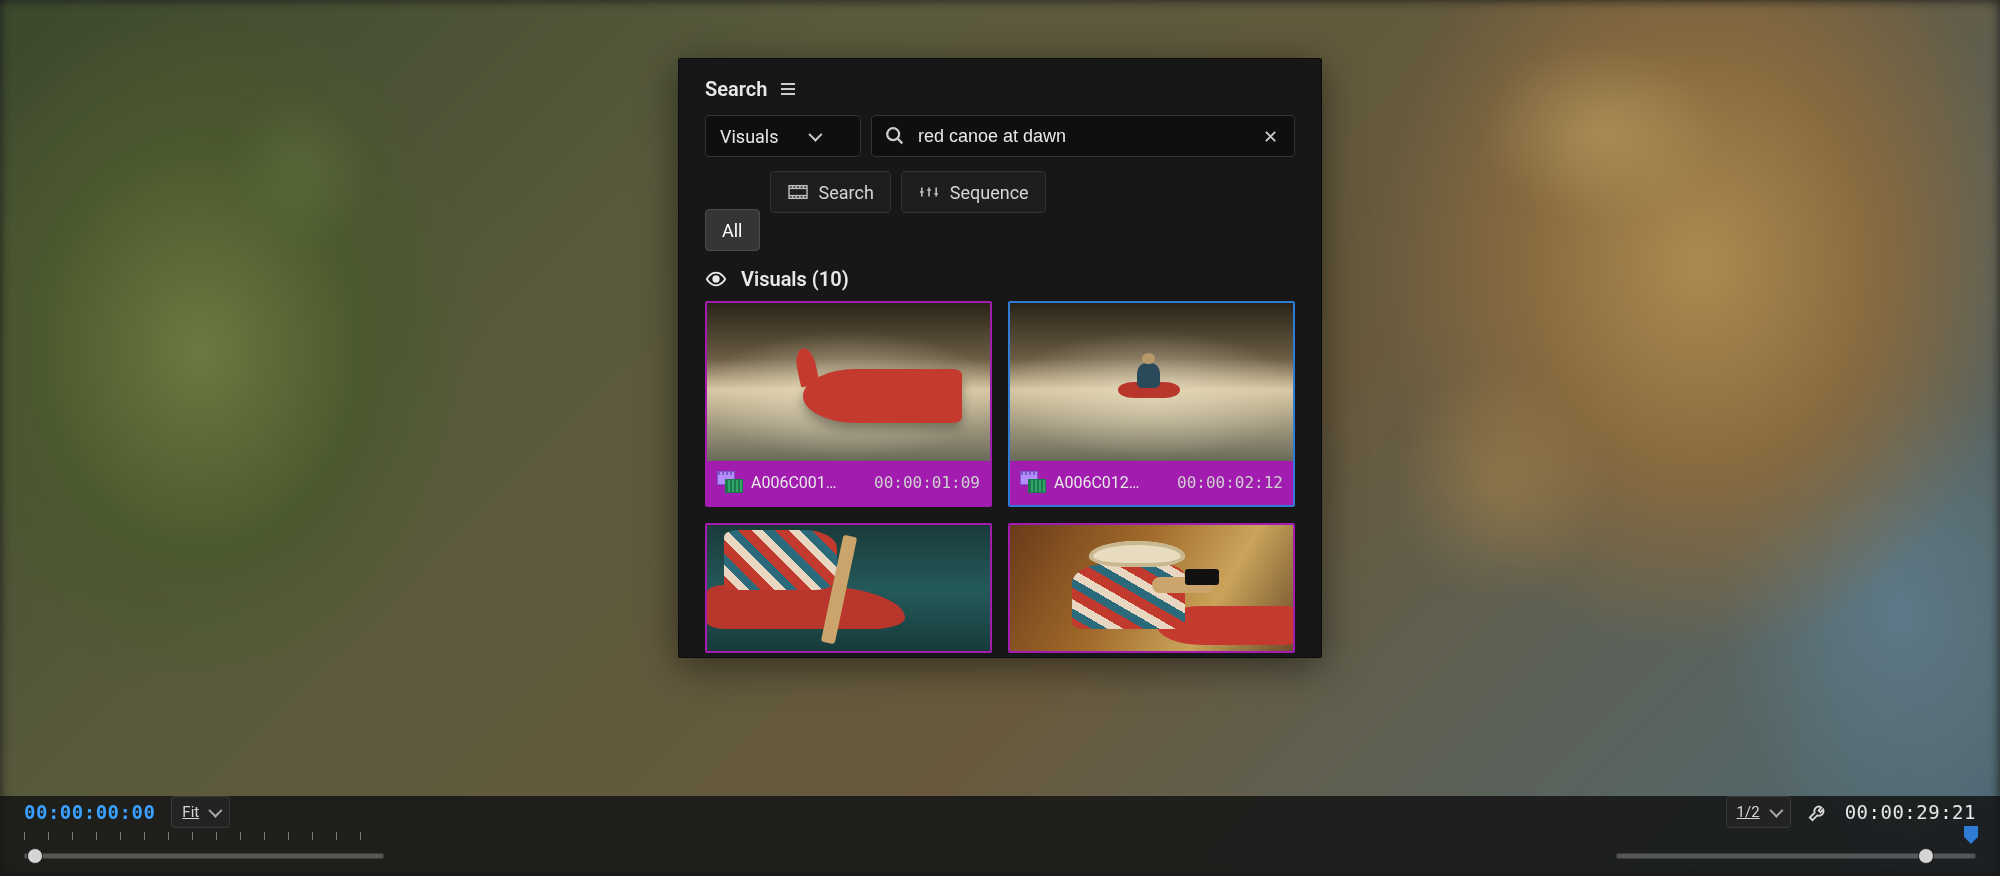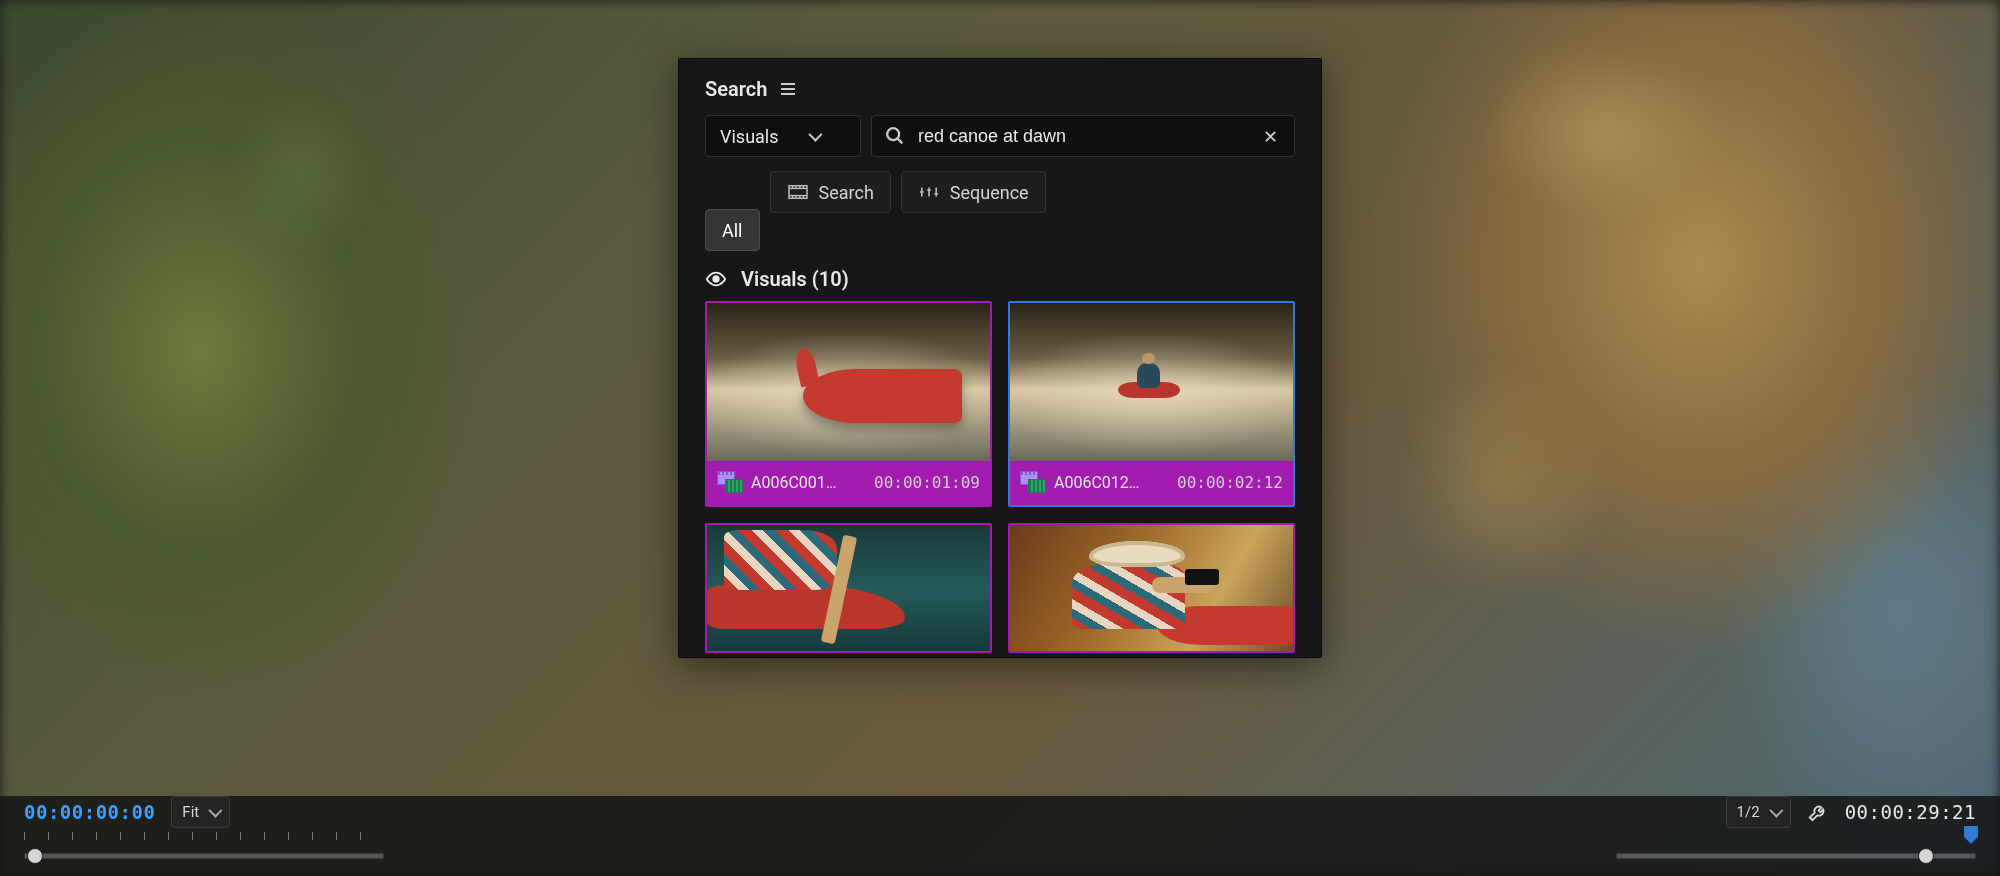--- a/index.html
+++ b/index.html
@@ -70,20 +70,21 @@
     border: 1px solid #3a3a3a;
     border-radius: 4px;
     height: 32px;
     padding: 0 10px;
     display: inline-flex;
     align-items: center;
     gap: 10px;
     cursor: pointer;
     color: #d5d5d5;
     font-size: 15px;
+    text-decoration: underline;
   }
   .dropdown .chev {
     width: 10px; height: 10px;
     border-right: 2px solid #aaa;
     border-bottom: 2px solid #aaa;
     transform: rotate(45deg) translateY(-2px);
   }
 
   .wrench-icon { color:#d5d5d5; display:inline-flex; }
 

